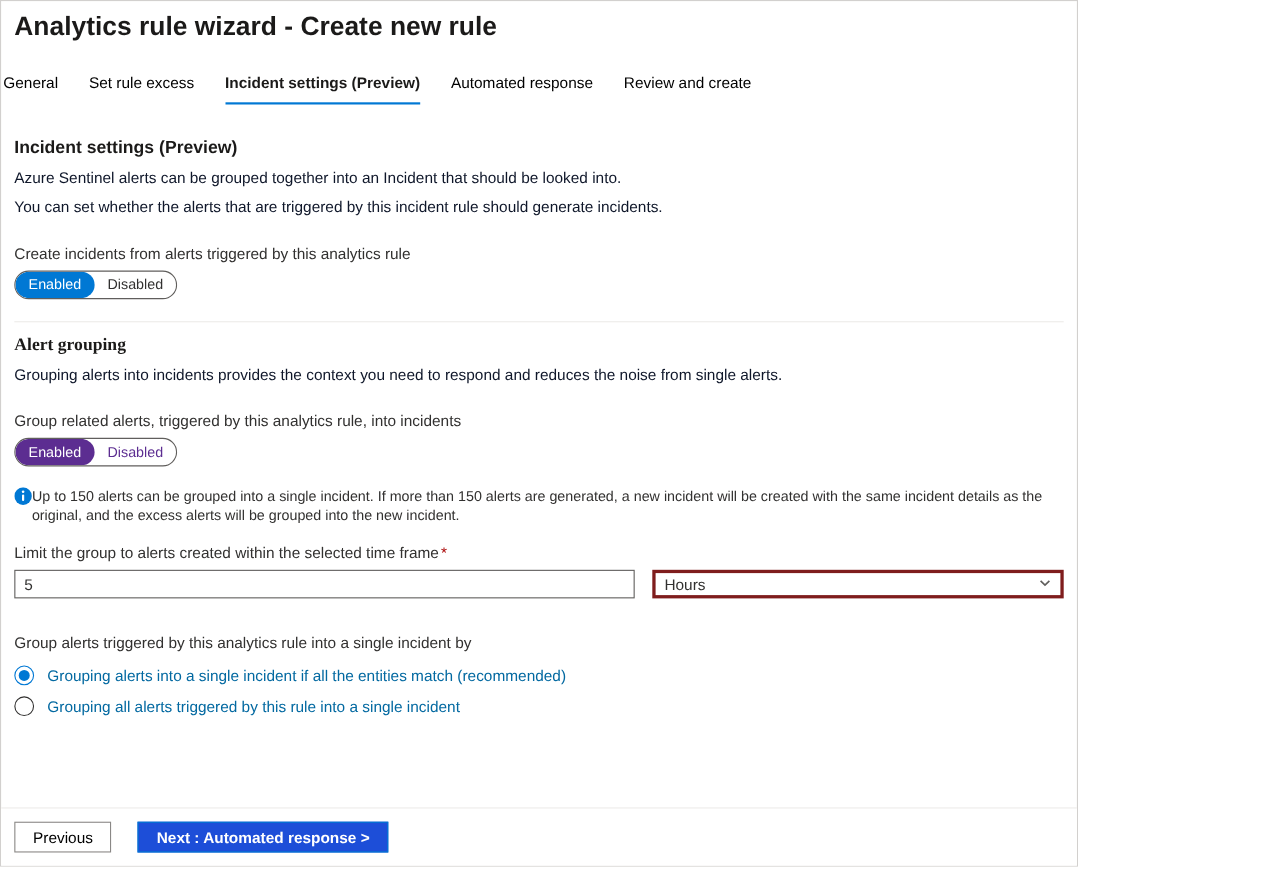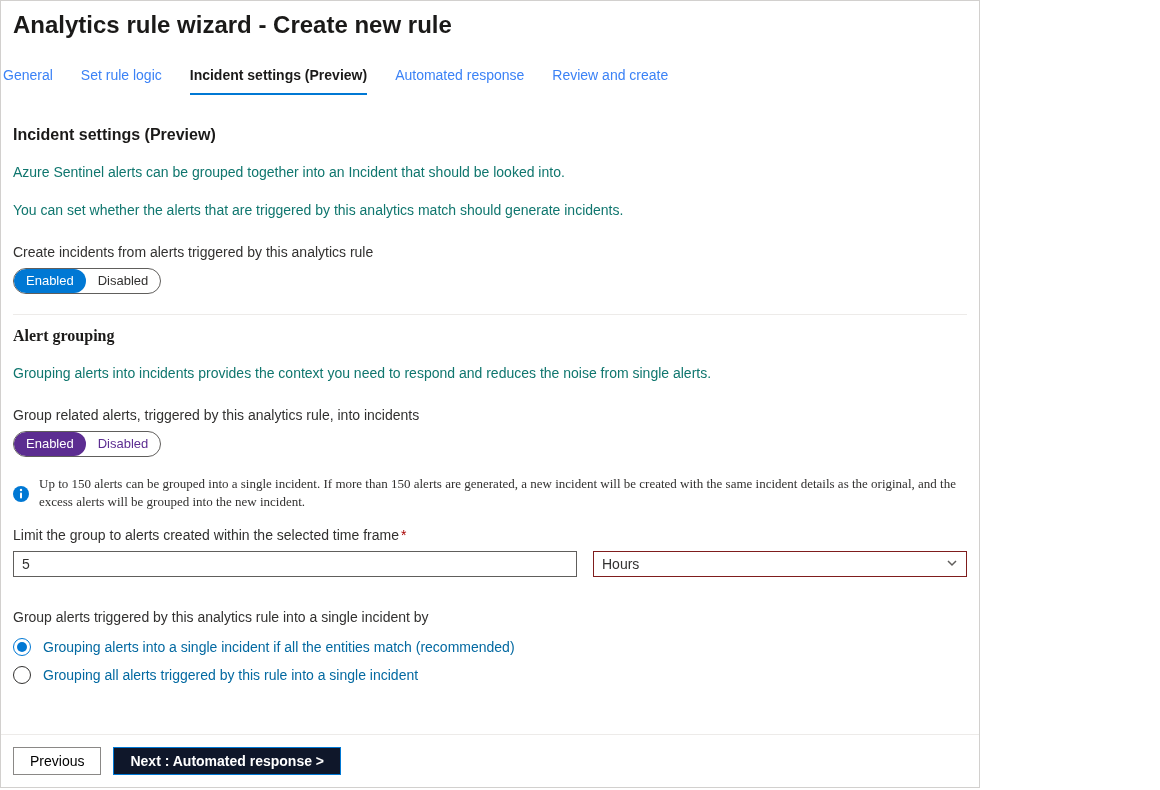--- a/index.html
+++ b/index.html
@@ -25,43 +25,43 @@
     color: #1b1a19;
   }
   .tabs {
     display: flex;
     gap: 28px;
     padding: 28px 12px 0 2px;
     border-bottom: 1px solid transparent;
   }
   .tab {
     font-size: 14px;
-    color: #3b82f6;
+    color: #000000;
     padding-bottom: 10px;
     cursor: pointer;
   }
   .tab.active {
     font-weight: 600;
     border-bottom: 2px solid #0078d4;
     color: #1b1a19;
   }
   .content {
     padding: 0 12px;
     height: 588px;
     overflow: hidden;
   }
   h2.section-title {
     margin: 30px 0 4px 0;
     font-size: 16px;
     font-weight: 600;
     color: #1b1a19;
   }
   p.desc {
-    margin: 18px 0;
-    color: #0f766e;
+    margin: 7px 0;
+    color: #0f172a;
     line-height: 20px;
   }
   .field-label {
     margin-top: 24px;
     margin-bottom: 8px;
     color: #323130;
   }
   .toggle {
     display: inline-flex;
     align-items: center;
@@ -93,24 +93,23 @@
   .toggle.purple .seg.off {
     color: #5c2d91;
   }
   hr.sep {
     border: none;
     border-top: 1px solid #edebe9;
     margin: 20px 0 8px 0;
   }
   .info-row {
     display: flex;
-    align-items: center;
-    gap: 10px;
+    align-items: flex-start;
+    gap: 0;
     margin-top: 18px;
-    font-family: Liberation Serif, serif;
   }
   .info-icon-svg {
     flex: 0 0 auto;
     margin-top: 1px;
   }
   .info-text {
     font-size: 13px;
     color: #323130;
     line-height: 18px;
   }
@@ -129,21 +128,21 @@
     border: 1px solid #605e5c;
     padding: 0 8px;
     font-size: 14px;
     box-sizing: border-box;
     font-family: inherit;
     color: #323130;
   }
   .select {
     flex: 1;
     height: 26px;
-    border: 1px solid #7f1d1d;
+    border: 3px solid #7f1d1d;
     padding: 0 8px;
     font-size: 14px;
     box-sizing: border-box;
     display: flex;
     align-items: center;
     justify-content: space-between;
     cursor: pointer;
     background: #ffffff;
   }
   .chev {
@@ -187,60 +186,60 @@
     color: #0369a1;
   }
   .footer {
     position: absolute;
     left: 0;
     right: 0;
     bottom: 0;
     border-top: 1px solid #edebe9;
     padding: 12px;
     display: flex;
-    gap: 12px;
+    gap: 24px;
     background: #ffffff;
   }
   .btn {
     height: 28px;
     border: 1px solid #8a8886;
     background: #ffffff;
     font-size: 14px;
     font-family: inherit;
     padding: 0 16px;
     cursor: pointer;
   }
   .btn.primary {
-    background: #0f172a;
+    background: #1d4ed8;
     color: #ffffff;
     border-color: #0078d4;
     font-weight: 600;
   }
 </style>
 </head>
 <body>
 
 <div class="page">
 
   <div class="header-title">Analytics rule wizard - Create new rule</div>
 
   <div class="tabs">
     <div class="tab">General</div>
-    <div class="tab">Set rule logic</div>
+    <div class="tab">Set rule excess</div>
     <div class="tab active">Incident settings (Preview)</div>
     <div class="tab">Automated response</div>
     <div class="tab">Review and create</div>
   </div>
 
   <div class="content">
 
     
     <h2 class="section-title">Incident settings (Preview)</h2>
     <p class="desc">Azure Sentinel alerts can be grouped together into an Incident that should be looked into.</p>
-    <p class="desc">You can set whether the alerts that are triggered by this analytics match should generate incidents.</p>
+    <p class="desc">You can set whether the alerts that are triggered by this incident rule should generate incidents.</p>
 
     <div class="field-label">Create incidents from alerts triggered by this analytics rule</div>
     <div class="toggle blue">
       <span class="seg on">Enabled</span>
       <span class="seg off">Disabled</span>
     </div>
 
     <hr class="sep">
 
     

